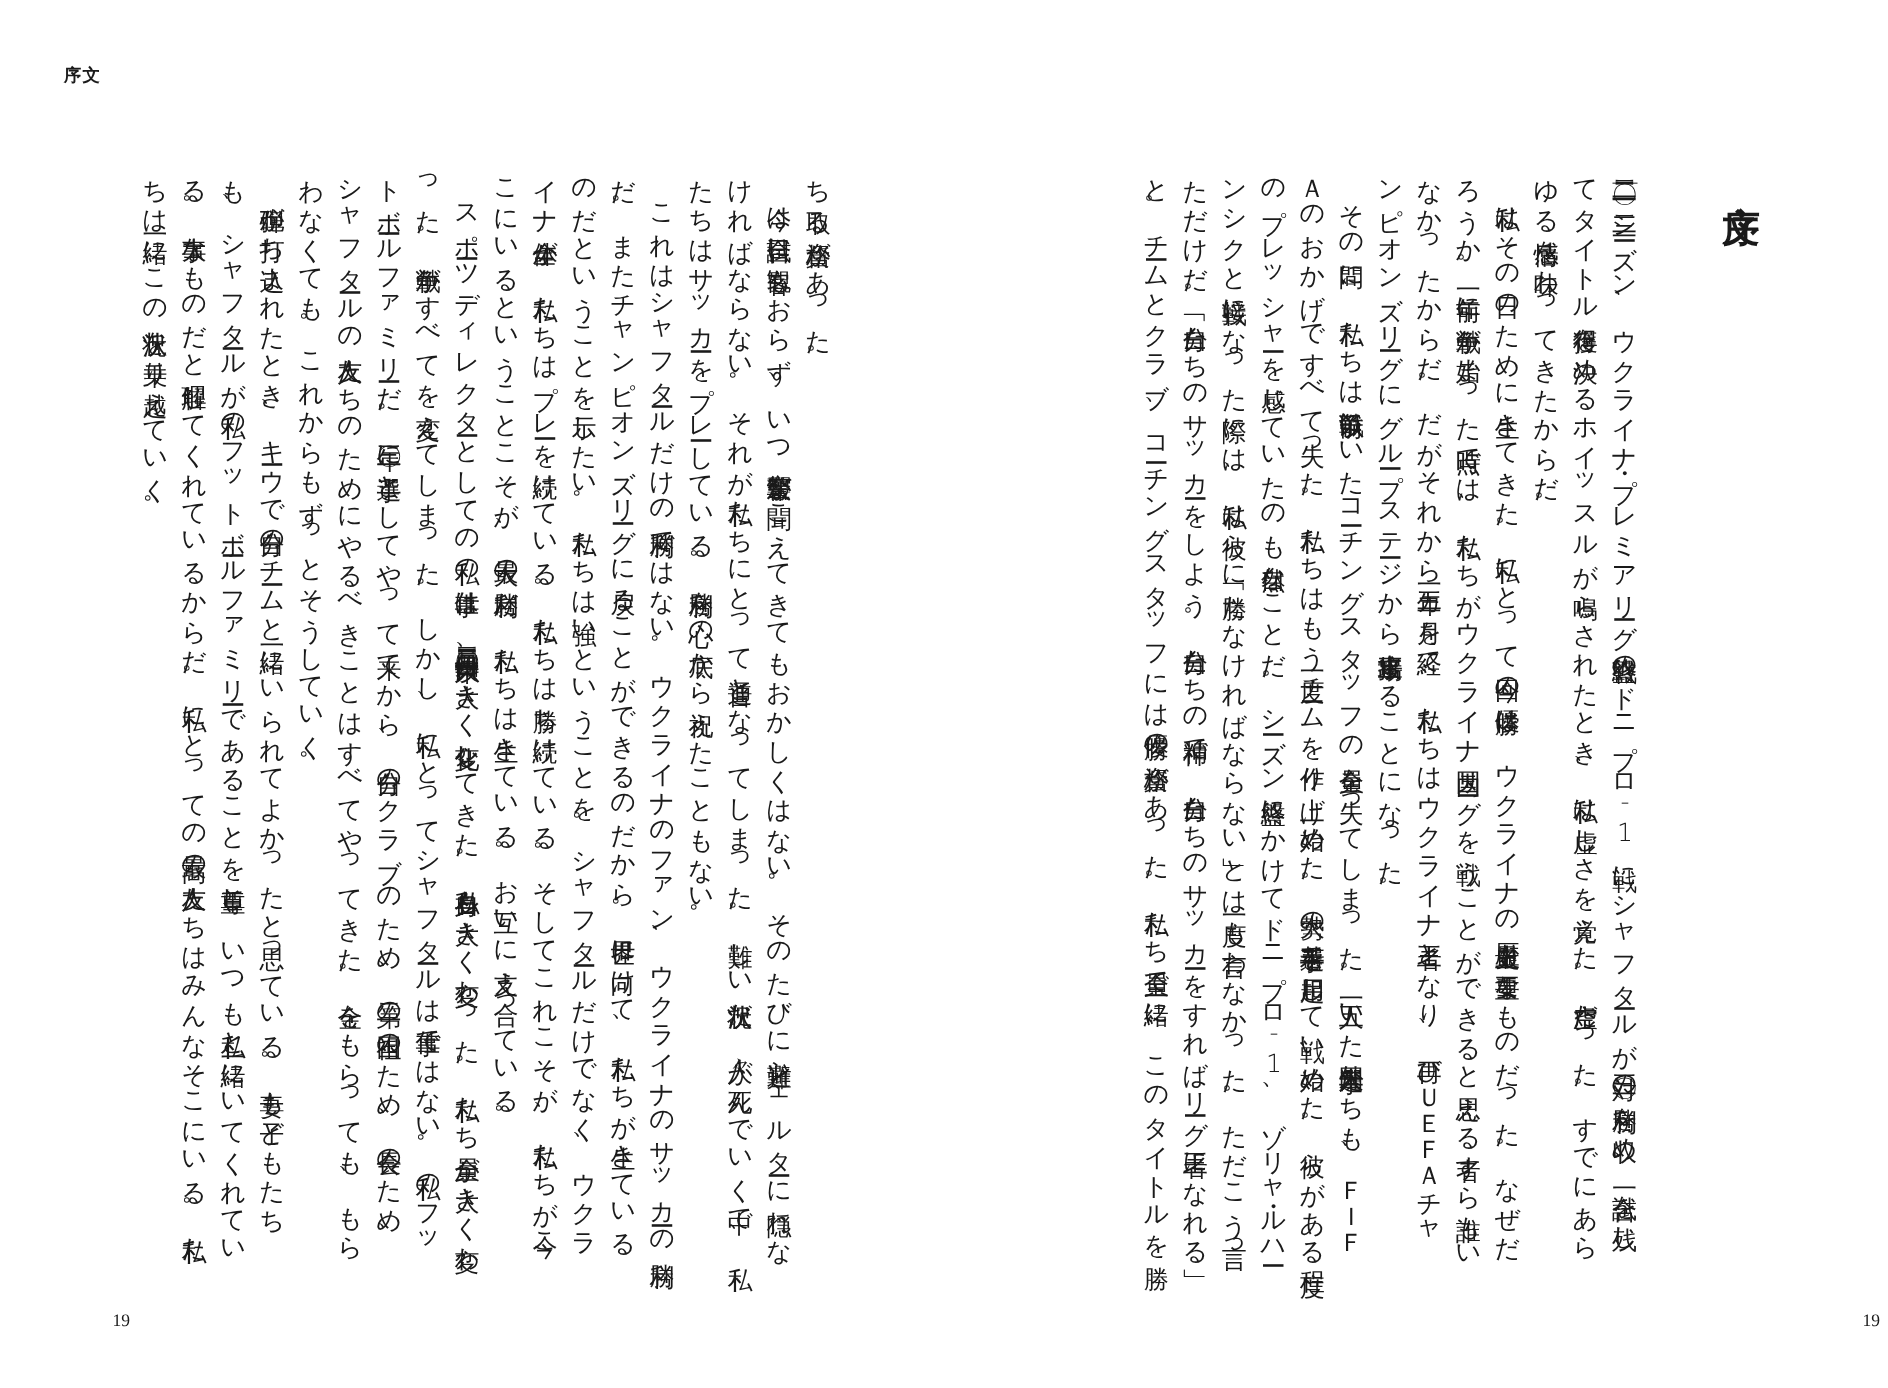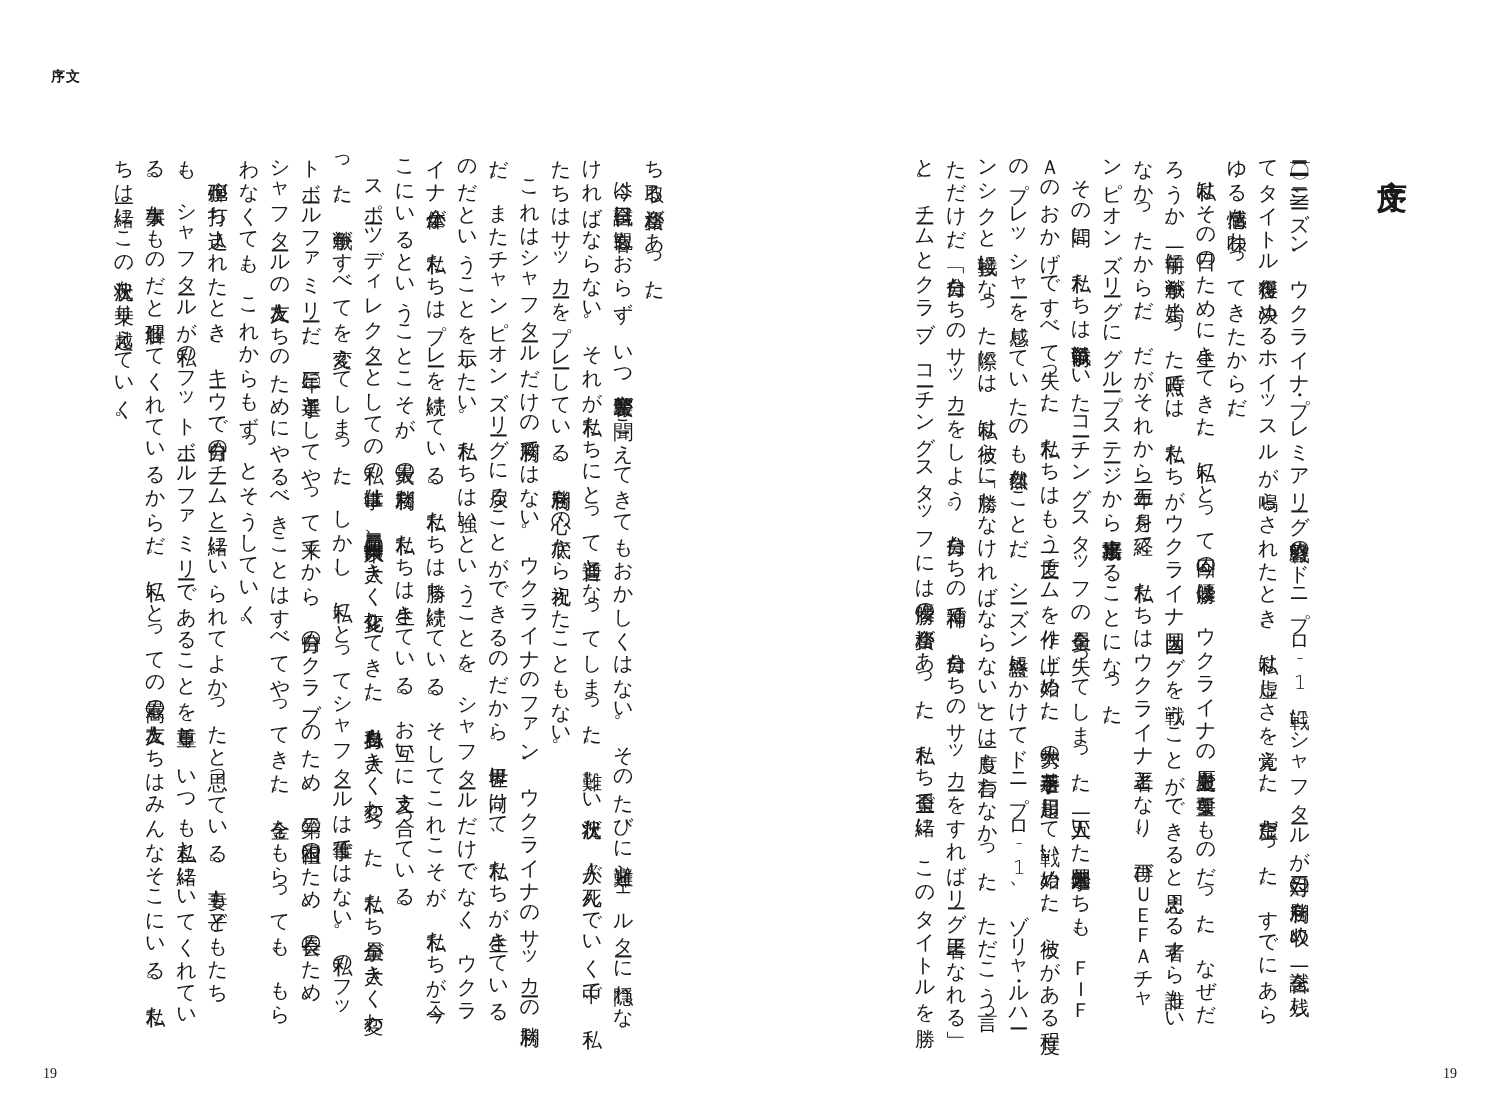--- a/index.html
+++ b/index.html
@@ -10,41 +10,42 @@
     body {
       width: 1510px;
       height: 1110px;
       position: relative;
       overflow: hidden;
       font-family: "DejaVu Serif", "Liberation Serif", serif;
       color: #1a1a1a;
     }
     .page {
       position: absolute;
-      top: 16px;
+      top: 0;
       height: 894px;
       text-decoration: underline;
     }
     .page-left { left: 0; width: 755px; }
     .page-right { left: 755px; width: 755px; }
 
     .running-head {
       position: absolute;
       left: 51px;
       top: 52px;
       font-size: 14px;
       font-weight: bold;
       letter-spacing: 1px;
       font-family: "DejaVu Serif", serif;
     }
     .folio {
       position: absolute;
       top: 1050px;
       font-size: 14px;
       font-family: "Liberation Serif", serif;
+      margin-left: 47px;
     }
     .folio-left { left: 43px; }
     .folio-right { left: 688px; }
 
     .chapter-title {
       position: absolute;
       left: 616px;
       top: 140px;
       writing-mode: vertical-rl;
       font-size: 30px;

